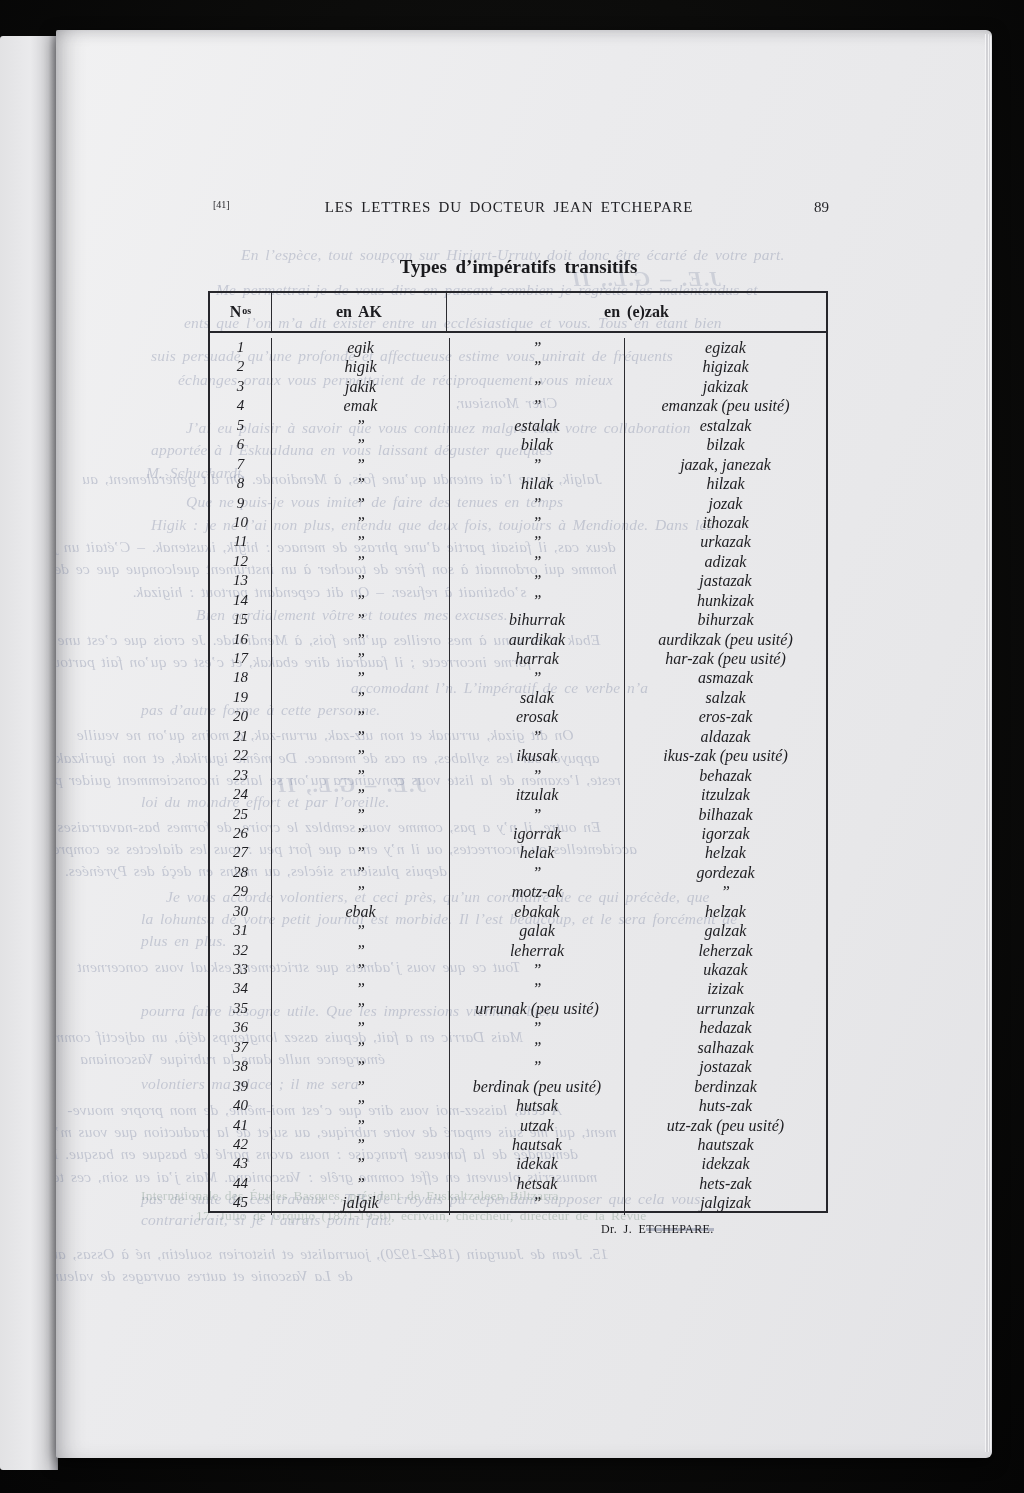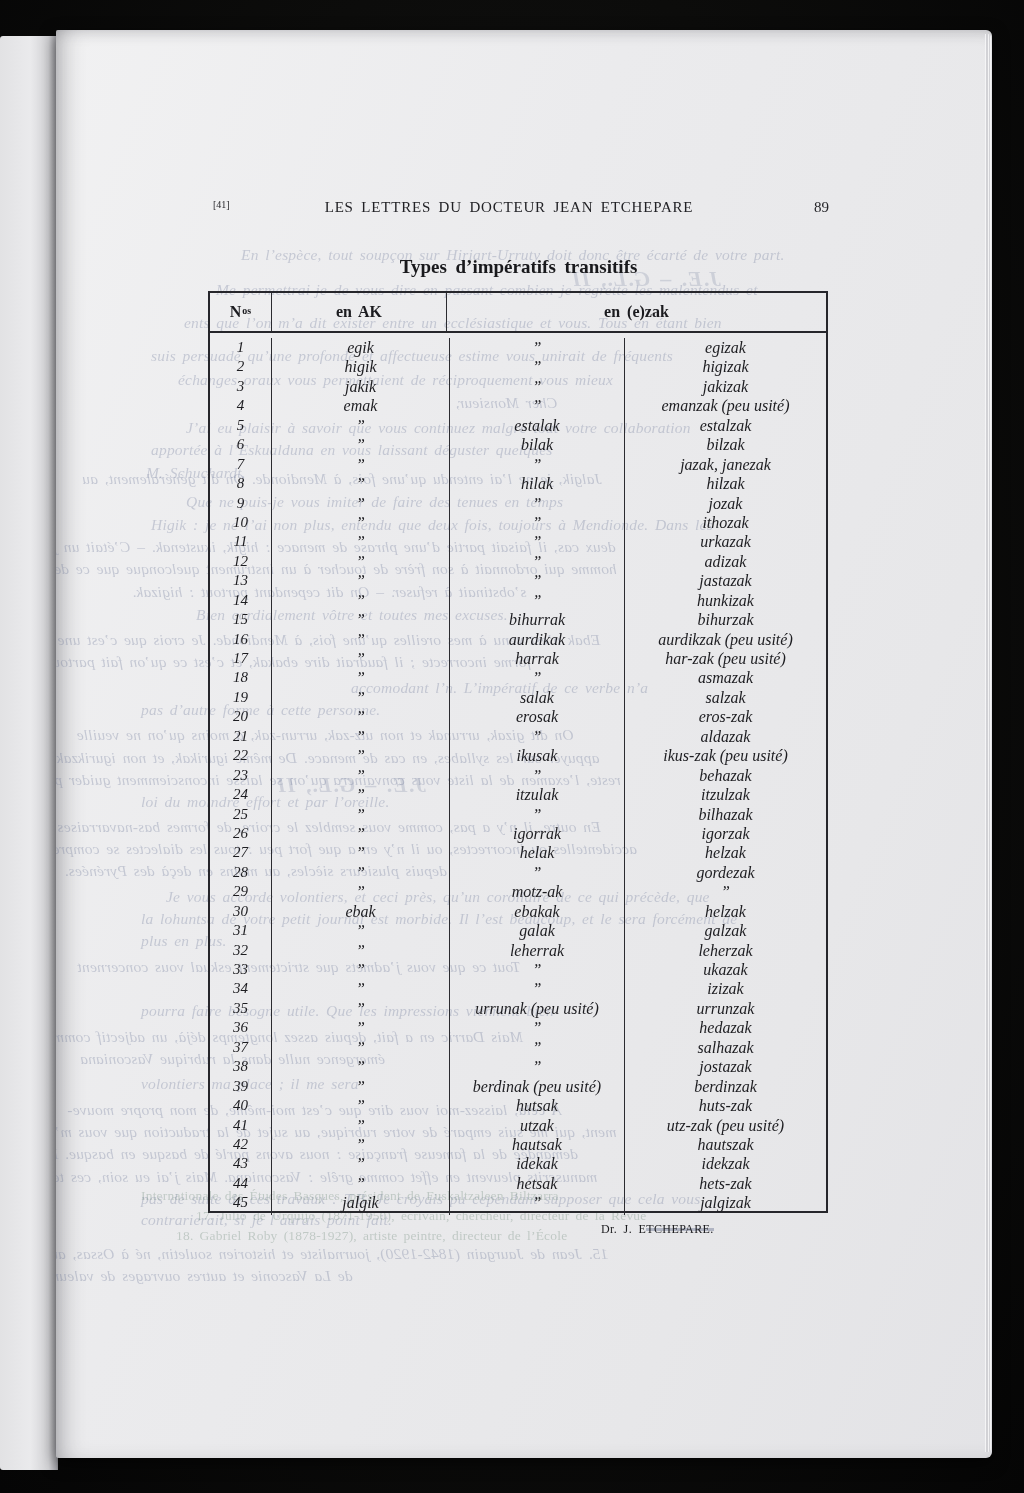--- a/index.html
+++ b/index.html
@@ -127,21 +127,20 @@
       <div class="ghost mir" style="left: 85px; top: 1020px;">émergence nulle dans la rubrique Vasconiana</div>
       <div class="ghost" style="left: 85px; top: 1045px;">volontiers ma place ; il me sera</div>
       <div class="ghost mir" style="left: 110px; top: 1071px;">À cela, laissez-moi vous dire que c’est moi-même, de mon propre mouve-</div>
       <div class="ghost mir" style="left: 85px; top: 1093px;">ment, qui me suis emparé de votre rubrique, au sujet de la traduction que vous m’aviez</div>
       <div class="ghost mir" style="left: 85px; top: 1115px;">demandée de la fameuse française : nous avons parlé de basque en basque. Mes</div>
       <div class="ghost mir" style="left: 85px; top: 1138px;">manuscrits pleuvent en effet comme grêle : Vasconiana. Mais j’ai eu soin, ces temps</div>
       <div class="ghost" style="left: 85px; top: 1160px;">pas de suite de ces travaux : T.B. Je croyais pu cependant supposer que cela vous</div>
       <div class="ghost green" style="left: 85px; top: 1158px;">Internationale des Études Basques, président de Euskaltzaleen Biltzarra</div>
       <div class="ghost" style="left: 85px; top: 1181px;">contrarierait, si je l’aurais point fait.</div>
       <div class="ghost green" style="left: 140px; top: 1178px;">17. Julio de Urquijo (1871-1950), écrivain, chercheur, directeur de la Revue</div>
-      <div class="ghost green" style="left: 120px; top: 1198px;">18. Gabriel Roby (1878-1927), artiste peintre, directeur de l’École</div>
       <div class="ghost mir" style="left: 85px; top: 1215px;">15. Jean de Jaurgain (1842-1920), journaliste et historien souletin, né à Ossas, auteur</div>
       <div class="ghost mir" style="left: 55px; top: 1237px;">de La Vasconie et autres ouvrages de valeur.</div>
     </div>
 
   <div class="content">
     <div class="bracket-no">[41]</div>
     <div class="head-title">LES LETTRES DU DOCTEUR JEAN ETCHEPARE</div>
     <div class="page-no">89</div>
 
     <div class="table-title">Types d’impératifs transitifs</div>

